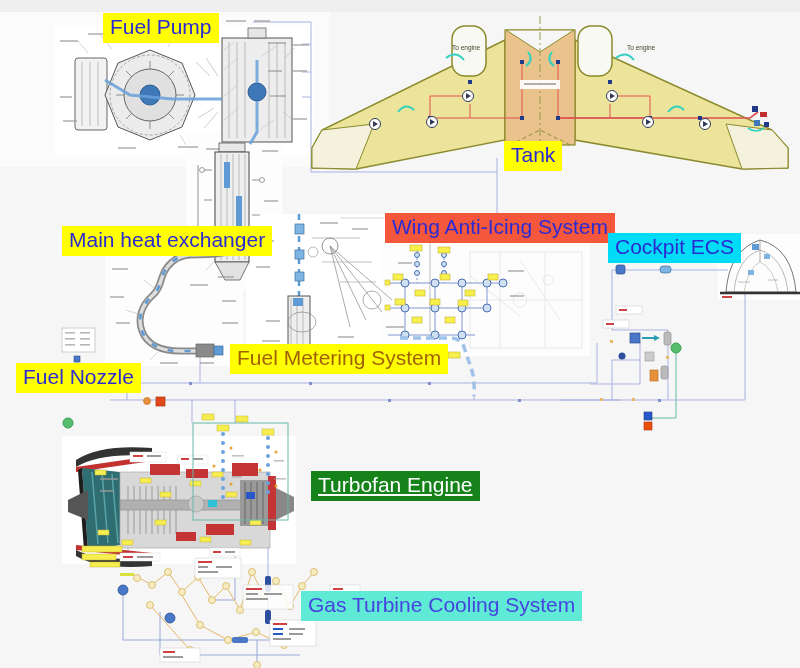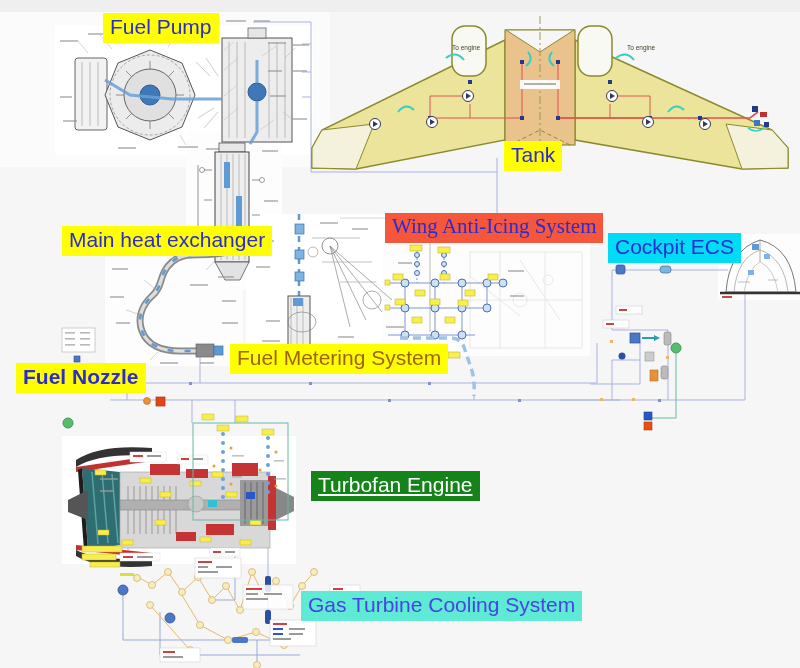--- a/index.html
+++ b/index.html
@@ -552,25 +552,25 @@
     </g>
   </g>
 </svg>
 
 <div class="sys-label" style="left: 103px; top: 13px; background-color: rgb(255, 255, 0); color: rgb(43, 43, 211);">Fuel Pump</div>
 
 <div class="sys-label" style="left: 504px; top: 141px; background-color: rgb(255, 255, 0); color: rgb(43, 43, 211);">Tank</div>
 
 <div class="sys-label" style="left: 62px; top: 226px; background-color: rgb(255, 255, 0); color: rgb(43, 43, 211);">Main heat exchanger</div>
 
-<div class="sys-label" style="left: 385px; top: 213px; background-color: rgb(244, 87, 59); color: rgb(43, 43, 211); font-family: Liberation Serif, serif;">Wing Anti-Icing System</div>
+<div class="sys-label" style="left: 385px; top: 213px; background-color: rgb(244, 87, 59); color: rgb(43, 43, 211);">Wing Anti-Icing System</div>
 
 <div class="sys-label" style="left: 608px; top: 233px; background-color: rgb(0, 220, 245); color: rgb(43, 43, 211);">Cockpit ECS</div>
 
 <div class="sys-label" style="left: 230px; top: 344px; background-color: rgb(255, 255, 0); color: #a16207;">Fuel Metering System</div>
 
-<div class="sys-label" style="left: 16px; top: 363px; background-color: rgb(255, 255, 0); color: rgb(43, 43, 211); font-weight: bold;">Fuel Nozzle</div>
+<div class="sys-label" style="left: 16px; top: 363px; background-color: rgb(255, 255, 0); color: rgb(43, 43, 211);">Fuel Nozzle</div>
 
 <div class="sys-label" style="left: 311px; top: 471px; background-color: rgb(21, 130, 26); color: rgb(255, 255, 255); text-decoration: underline;">Turbofan Engine</div>
 
 <div class="sys-label" style="left: 301px; top: 591px; background-color: #5eead4; color: rgb(70, 70, 223);">Gas Turbine Cooling System</div>
 
 </div>
 
 </body></html>

